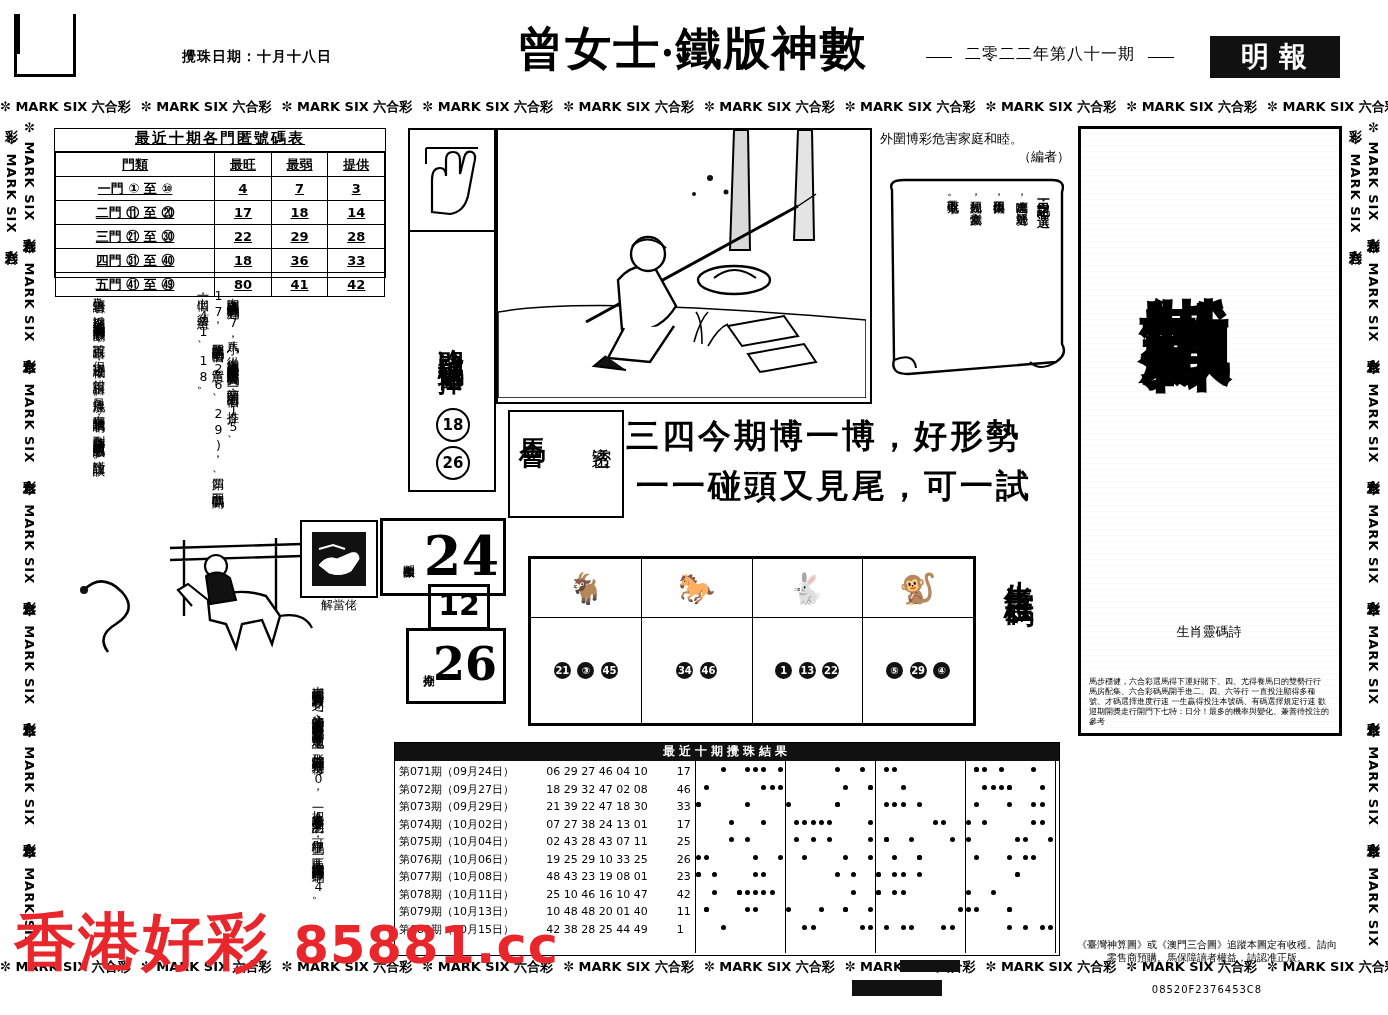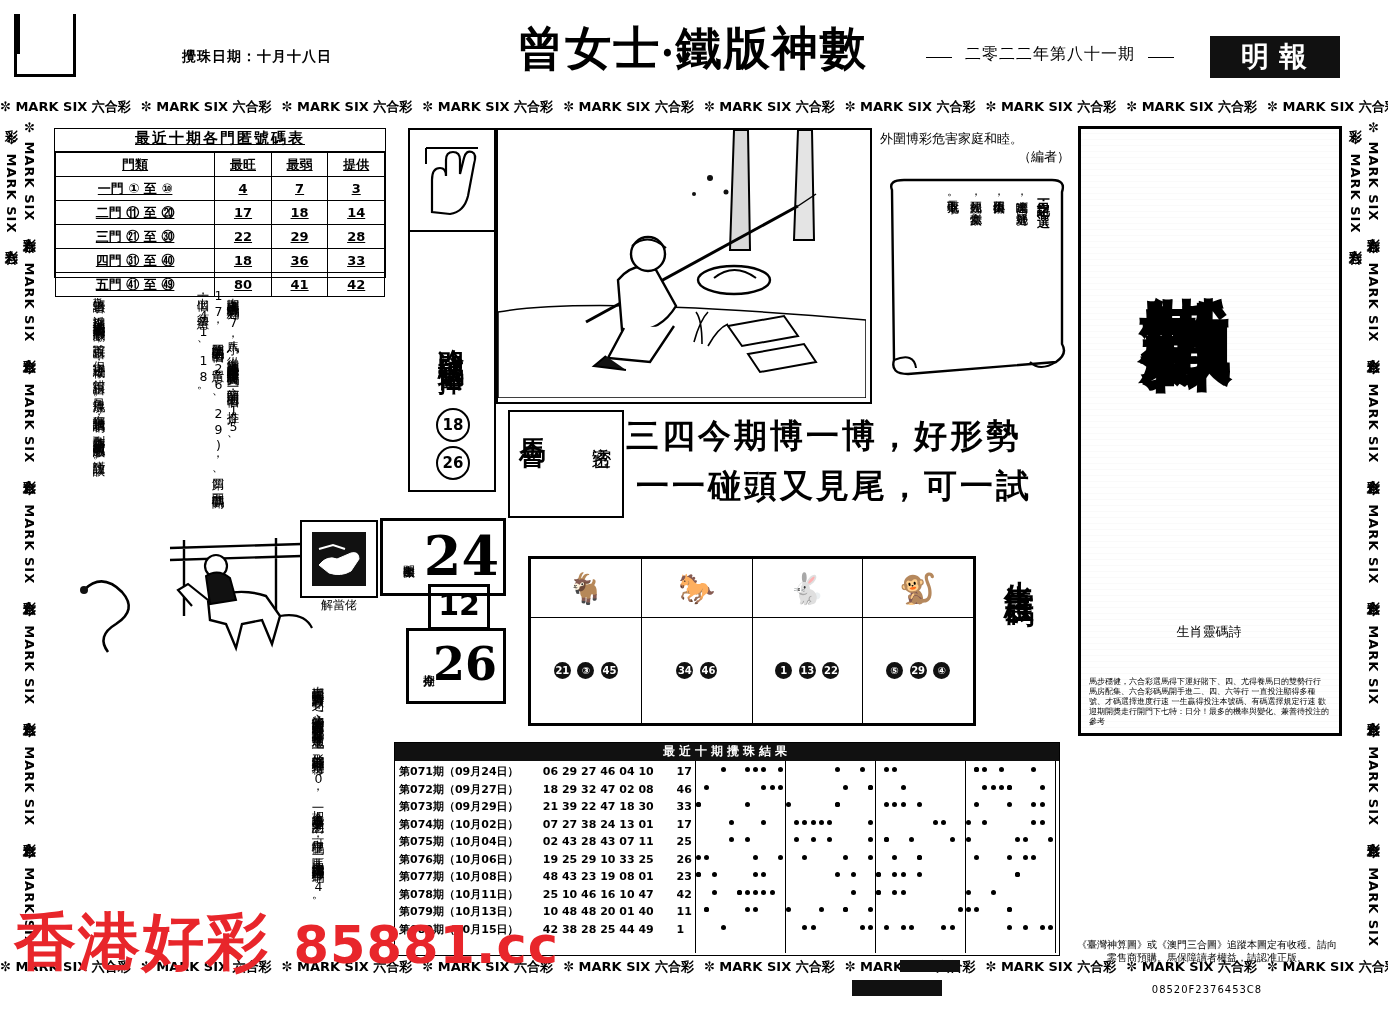--- a/index.html
+++ b/index.html
@@ -124,21 +124,21 @@
      writing-mode:vertical-rl;text-orientation:upright;text-align:center;}
   #n26 .val{position:absolute;right:6px;top:0;font-size:46px;font-weight:bold;line-height:66px;
      font-family:"DejaVu Serif","Liberation Serif",serif;}
   #poem{left:176px;top:676px;height:250px;}
 
   
   #history{left:394px;top:742px;width:664px;height:212px;border:1px solid #000;background:#fff;}
   #history .hdr{height:18px;background:#111;color:#fff;font-size:12px;text-align:center;
      letter-spacing:4px;font-weight:bold;}
   #history table{border-collapse:collapse;font-size:11px;width:300px;}
-  #history td{white-space:nowrap;padding:0 2px;height:17.5px;font-weight:bold;margin-left:40px;}
+  #history td{white-space:nowrap;padding:0 2px;height:17.5px;font-weight:normal;margin-left:40px;}
   .dots{position:absolute;left:300px;top:18px;width:360px;height:192px;}
   .dotrow{position:absolute;left:0;height:17.5px;width:360px;}
   .dot{position:absolute;width:5px;height:5px;background:#000;border-radius:50%;top:6px;}
   .vline{position:absolute;top:0;width:1px;height:192px;background:#000;}
 
   
   #footnote{left:1076px;top:938px;width:262px;font-size:10px;line-height:13px;text-align:center;}
   #barcode{left:1076px;top:984px;width:262px;text-align:center;font-size:10px;letter-spacing:1px;}
 
   

